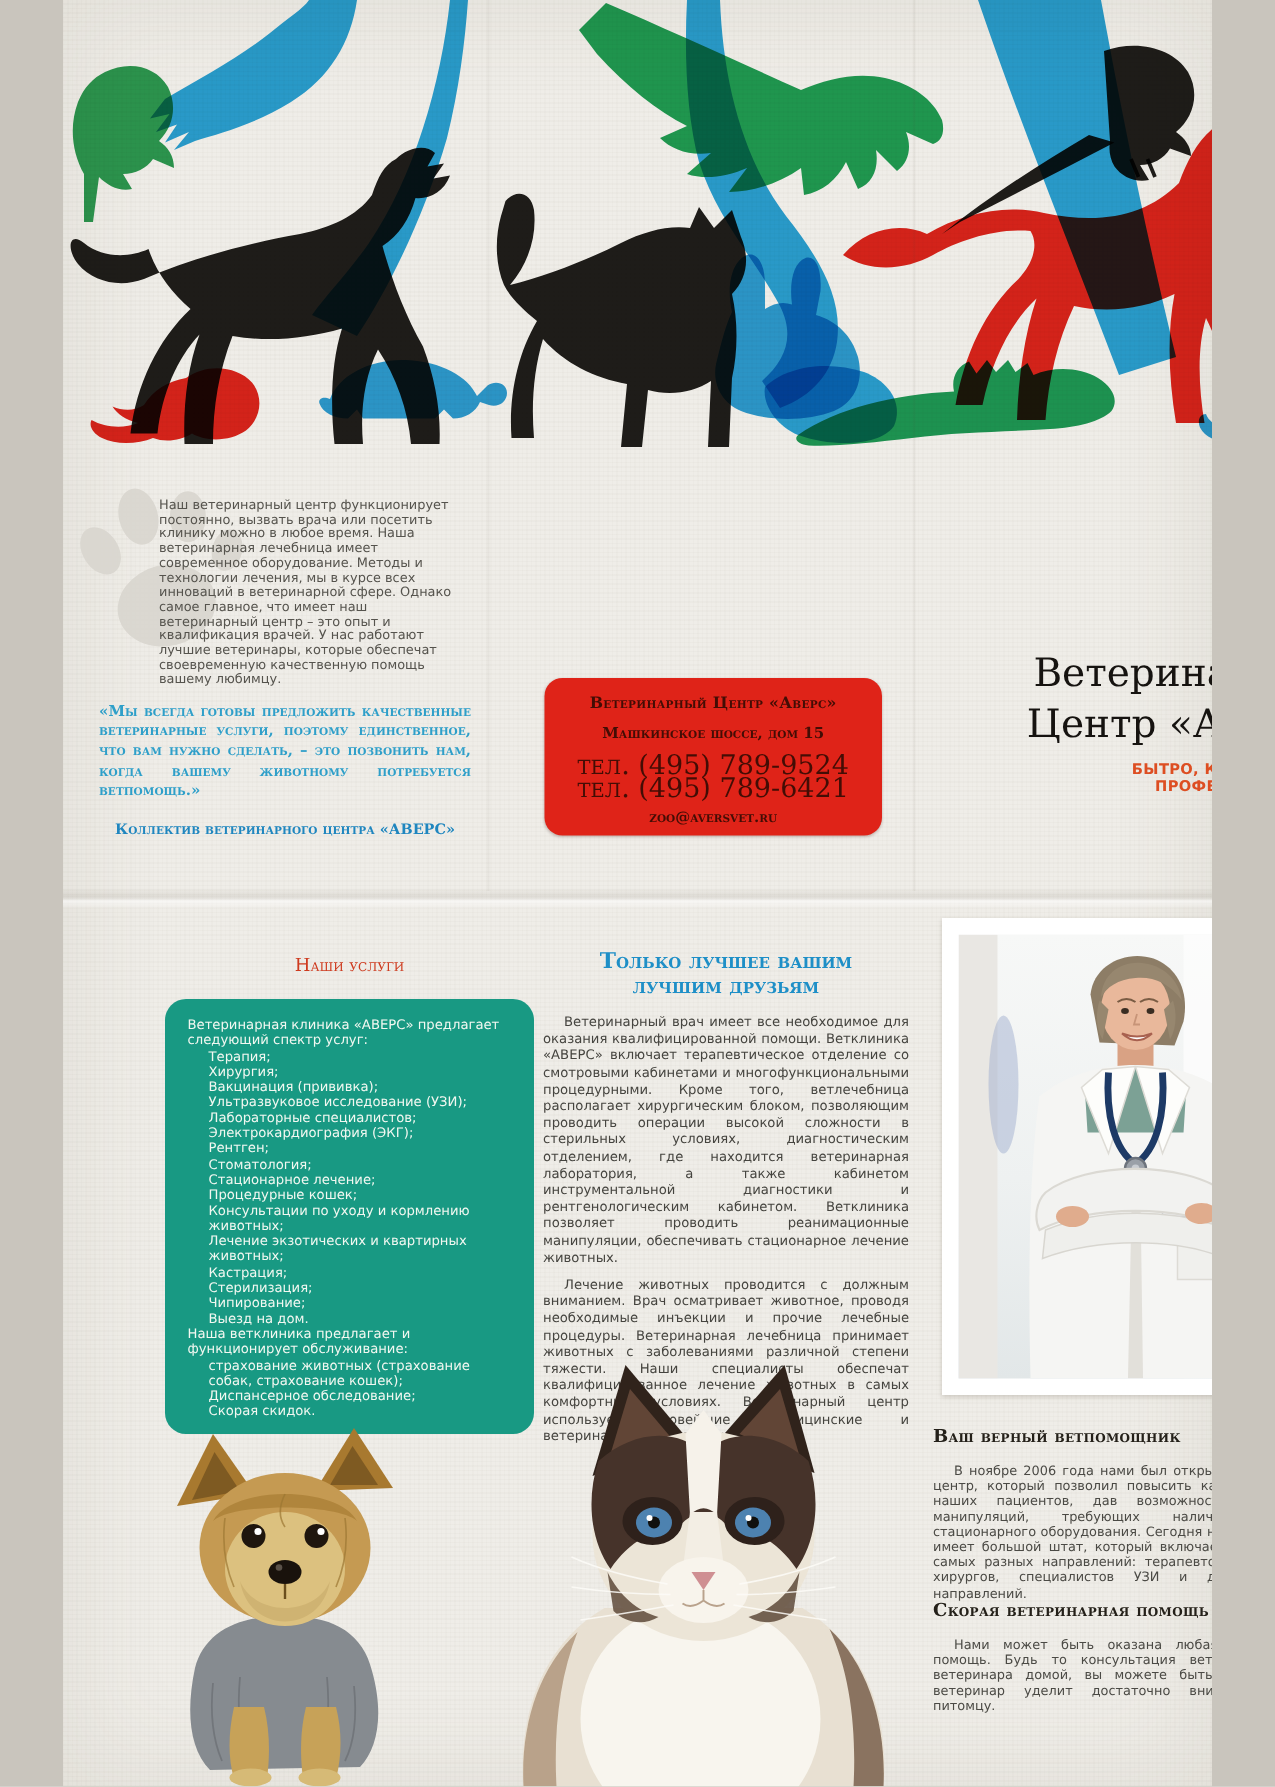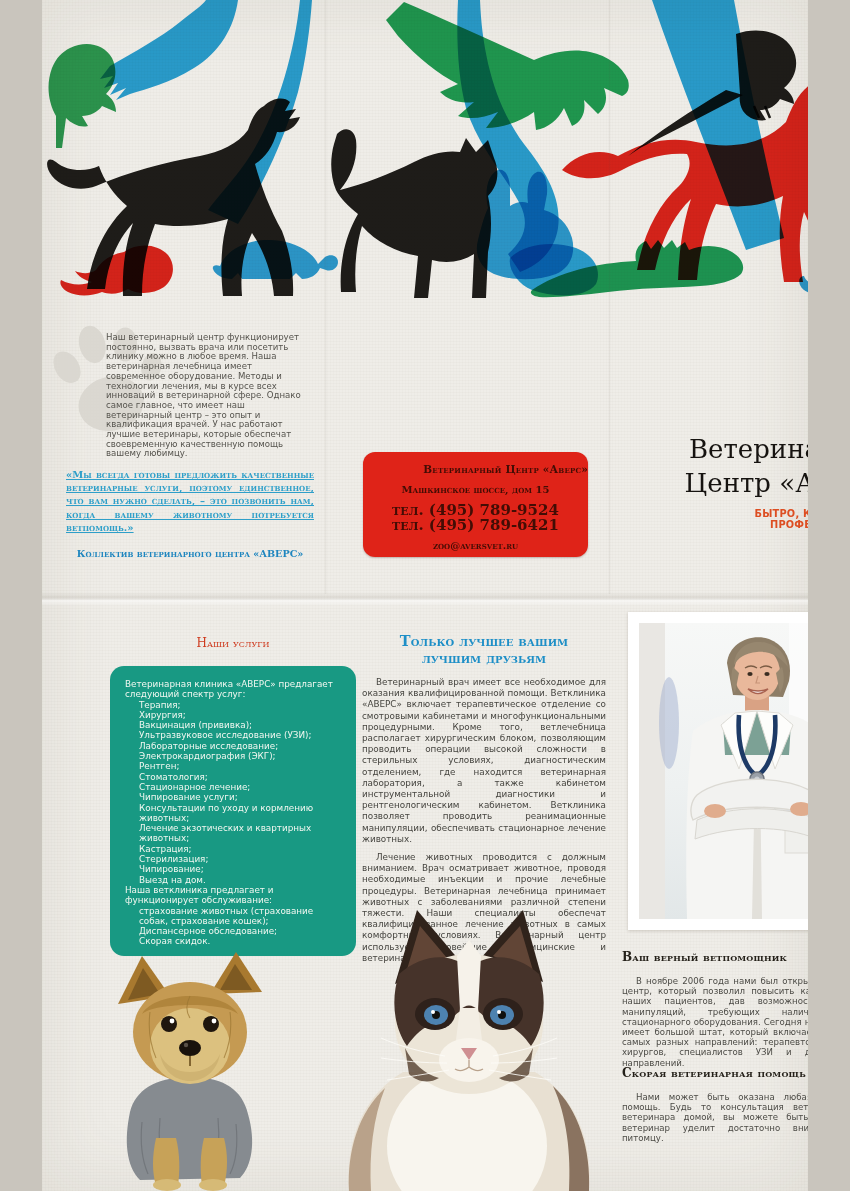--- a/index.html
+++ b/index.html
@@ -14,27 +14,27 @@
   .sc{font-variant:small-caps;}
   .abs{position:absolute;}
   svg{display:block;}
   .mult{mix-blend-mode:multiply;}
 
   
   .hero{left:0;top:0;width:850px;height:312px;}
   .paw{left:6px;top:296px;opacity:.95;}
   .intro-text{left:64px;top:333px;width:207px;font-size:8.6px;line-height:9.7px;color:#55534d;text-align:left;}
   .quote{left:24px;top:468px;width:248px;font-size:10px;line-height:13.2px;font-weight:bold;
-    color:#2e9fc9;text-align:justify;text-align-last:justify;text-decoration:underline;}
+    color:#2e9fc9;text-align:justify;text-align-last:justify;}
   .attribution{left:24px;top:548px;width:248px;font-size:9.6px;color:#1f86bf;font-weight:bold;text-align:center;}
   .contact-card{left:321px;top:452px;width:225px;height:105px;border-radius:12px;
     box-shadow:0 1px 2px rgba(60,10,5,.25);text-align:center;color:#430d05;padding-top:11px;box-sizing:border-box;}
-  .card-title{font-size:10.5px;font-weight:bold;letter-spacing:.2px;text-align:right;}
+  .card-title{font-size:10.5px;font-weight:bold;letter-spacing:.2px;}
   .card-address{font-size:10px;font-weight:bold;margin-top:9px;}
-  .card-phone{font-size:15px;font-weight:bold;line-height:15px;margin-top:8px;}
+  .card-phone{font-size:18px;font-weight:normal;line-height:15px;margin-top:8px;}
   .card-phone div{margin:0;}
   .card-email{font-size:10px;font-weight:bold;margin-top:7px;}
   .cover{left:598px;top:432px;width:252px;text-align:right;}
   .cover-title{font-size:26px;line-height:34px;color:#161310;}
   .cover-tagline{margin-top:8px;font-size:9.8px;font-weight:bold;color:#dd4e22;letter-spacing:.2px;}
   .fold{left:0;top:592px;width:850px;height:14px;
     background:linear-gradient(180deg, rgba(0,0,0,0) 0%, rgba(70,60,45,.10) 42%, rgba(255,255,255,.55) 62%, rgba(0,0,0,0) 100%);}
   .crease{top:0;width:3px;height:594px;background:linear-gradient(90deg, rgba(0,0,0,0), rgba(80,70,55,.06), rgba(0,0,0,0));}
 
   
@@ -142,26 +142,26 @@
 
   <div class="abs services-heading serif sc">Наши услуги</div>
 
   <div class="abs services-box" style="background:#189983;">
     <div>Ветеринарная клиника «АВЕРС» предлагает следующий спектр услуг:</div>
     <ul>
         <li>Терапия;</li>
         <li>Хирургия;</li>
         <li>Вакцинация (прививка);</li>
         <li>Ультразвуковое исследование (УЗИ);</li>
-        <li>Лабораторные исследование;</li>
+        <li>Лабораторные специалистов;</li>
         <li>Электрокардиография (ЭКГ);</li>
         <li>Рентген;</li>
         <li>Стоматология;</li>
         <li>Стационарное лечение;</li>
-        <li>Чипирование услуги;</li>
+        <li>Процедурные кошек;</li>
         <li>Консультации по уходу и кормлению животных;</li>
         <li>Лечение экзотических и квартирных животных;</li>
         <li>Кастрация;</li>
         <li>Стерилизация;</li>
         <li>Чипирование;</li>
         <li>Выезд на дом.</li>
       </ul>
     <div>Наша ветклиника предлагает и функционирует обслуживание:</div>
     <ul>
         <li>страхование животных (страхование собак, страхование кошек);</li>

